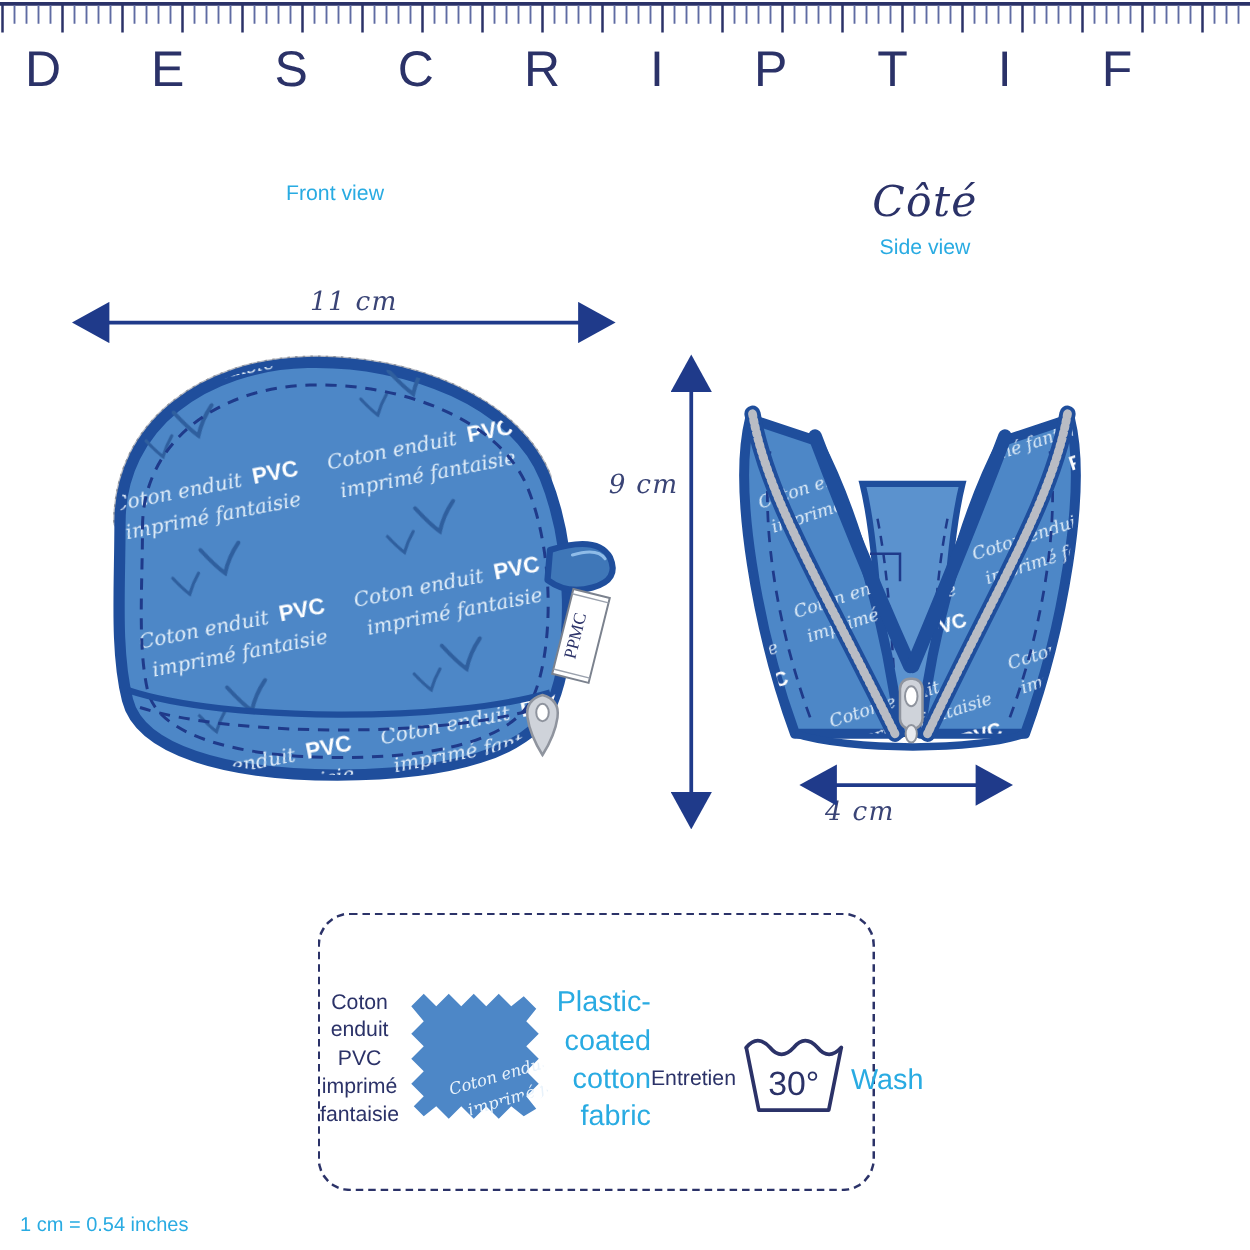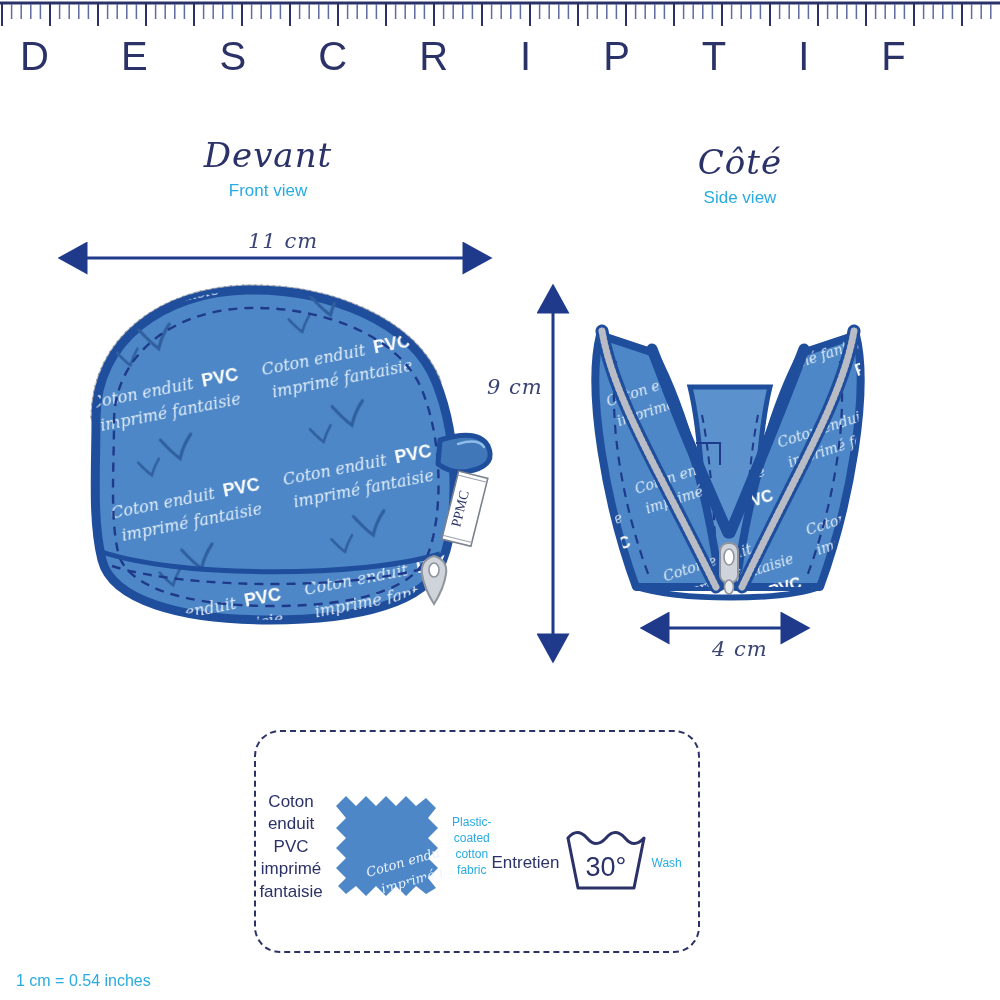--- a/index.html
+++ b/index.html
@@ -62,21 +62,21 @@
     position: absolute;
     font-family: "DejaVu Serif", serif;
     font-style: italic;
     font-size: 21px;
     color: #3a4476;
     letter-spacing: 1px;
     white-space: nowrap;
   }
   #dim-w-front { left: 248px; top: 229px; }
   #dim-h-front { left: 487px; top: 375px; }
-  #dim-w-side  { left: 712px; top: 637px; }
+  #dim-w-side  { left: 660px; top: 637px; }
 
   
   .art { position: absolute; }
   #art-front { left: 60px; top: 270px; width: 480px; height: 380px; }
   #art-side  { left: 570px; top: 295px; width: 320px; height: 340px; }
   #arrows    { left: 0; top: 210px; width: 1000px; height: 460px; }
 
   
   .spec-panel {
     position: absolute;
@@ -101,24 +101,24 @@
   #col-care   { padding-top: 44px; }
 
   .panel-title {
     font-size: 17px;
     color: #2b3268;
     line-height: 1.32;
     text-align: center;
     font-family: "Liberation Sans", sans-serif;
   }
   .panel-caption {
-    font-size: 12px;
+    font-size: 23px;
     color: #29abe2;
     line-height: 1.32;
-    text-align: center;
+    text-align: right;
     font-family: "Liberation Sans", sans-serif;
   }
   #swatch-wrap { margin: 4px 0 3px; }
   #care-symbol-wrap { margin: 13px 0 14px; }
 
   
   #footer-note {
     position: absolute;
     left: 16px; top: 972px;
     font-size: 16px;
@@ -241,21 +241,20 @@
           <line x1="990.8" y1="4" x2="990.8" y2="19" stroke="#5f6ba3" stroke-width="1.5"></line>
         </g>
     </svg>
   </div>
 
   <div class="title-row">
     <span class="title-text">DESCRIPTIF</span>
   </div>
 
   <div class="view-head" id="head-front">
-    <div class="script">Devant</div>
     <div class="sub">Front view</div>
   </div>
 
   <div class="view-head" id="head-side">
     <div class="script">Côté</div>
     <div class="sub">Side view</div>
   </div>
 
   <div class="dim-label" id="dim-w-front">11 cm</div>
   <div class="dim-label" id="dim-h-front">9 cm</div>

